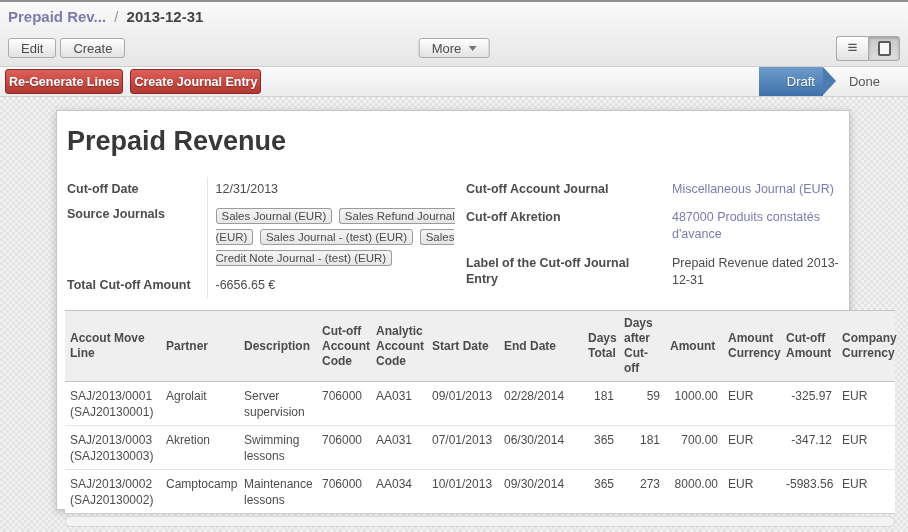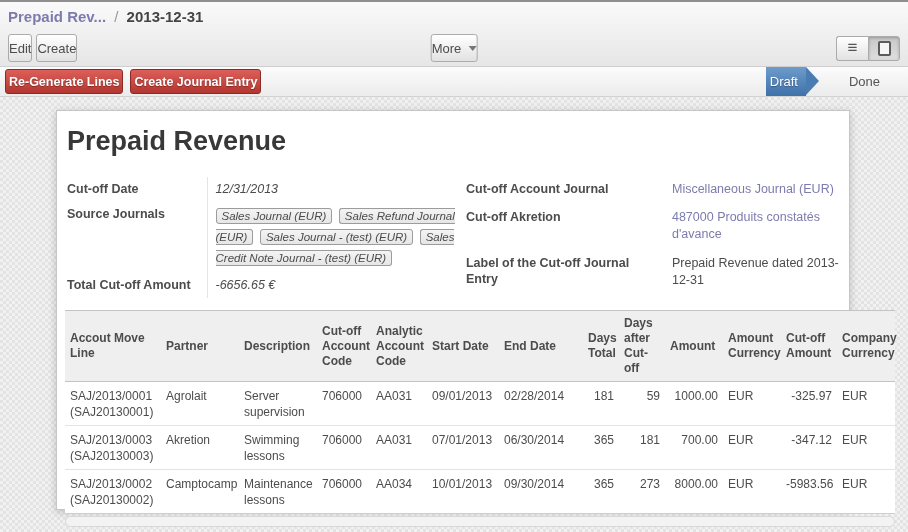--- a/index.html
+++ b/index.html
@@ -18,21 +18,21 @@
   .breadcrumb-row { height: 28px; padding: 6px 8px 0 8px; font-size: 15px; font-weight: bold; white-space: nowrap; }
   .bc-parent { color: #7c7bad; cursor: pointer; }
   .bc-sep { color: #999; font-weight: normal; padding: 0 4px; }
   .bc-current { color: #444; }
 
   .toolbar-row { height: 36px; display: flex; align-items: center; padding: 0 8px; position: relative; }
   .btn {
     display: inline-flex; align-items: center; justify-content: center;
     background: linear-gradient(#ffffff, #e2e2e2);
     border: 1px solid #ababab; border-radius: 3px;
-    font-size: 13px; color: #4c4c4c; padding: 3px 0; height: 28px; cursor: pointer;
+    font-size: 13px; color: #4c4c4c; padding: 3px 12px; height: 20px; cursor: pointer;
   }
   .btn + .btn { margin-left: 4px; }
   .more-wrap { position: absolute; left: 50%; transform: translateX(-50%); }
   .caret { display: inline-block; width: 0; height: 0; margin-left: 7px;
     border-left: 4px solid transparent; border-right: 4px solid transparent; border-top: 5px solid #777; }
   .view-switcher { margin-left: auto; display: flex; }
   .vs-btn { width: 32px; height: 25px; border: 1px solid #ababab; background: linear-gradient(#ffffff, #e2e2e2);
     display: flex; align-items: center; justify-content: center; cursor: pointer; }
   .vs-btn.first { border-radius: 3px 0 0 3px; border-right: none; }
   .vs-btn.last { border-radius: 0 3px 3px 0; }
@@ -51,21 +51,21 @@
     border: 1px solid #8a2b27; border-radius: 3px;
     color: #fff; font-weight: bold; font-size: 12.5px;
     height: 25px; padding: 3px 3px; text-shadow: 0 1px 1px rgba(0,0,0,.35);
     display: inline-flex; align-items: center; cursor: pointer;
   }
   .btn-danger + .btn-danger { margin-left: 7px; }
   .statusbar { margin-left: auto; display: flex; align-items: center; height: 100%; padding-right: 14px; }
   .st-step { position: relative; height: 29px; line-height: 29px; font-size: 13px; color: #555; padding: 0 14px; }
   .st-step.active {
     background: linear-gradient(#6d9bcb, #3f72a9); color: #fff;
-    padding: 0 8px 0 4px; margin-right: 29px; text-shadow: 0 1px 1px rgba(0,0,0,.3);
+    padding: 0 8px 0 28px; margin-right: 12px; text-shadow: 0 1px 1px rgba(0,0,0,.3);
   }
   .st-step.active::after {
     content: ""; position: absolute; right: -13px; top: 0; z-index: 2;
     border-top: 14.5px solid transparent; border-bottom: 14.5px solid transparent;
     border-left: 13px solid #4a7cb1;
   }
 
   
   .page {
     position: relative; height: 437px;
@@ -92,21 +92,21 @@
   .field-label {
     display: table-cell; font-size: 12.5px; font-weight: bold; color: #4c4c4c;
     padding: 4px 6px 4px 0; vertical-align: top; line-height: 16px;
   }
   .group-left .field-label { width: 140px; }
   .group-right .field-label { width: 198px; }
   .field-value {
     display: table-cell; font-size: 12.5px; color: #4c4c4c;
     padding: 4px 0 4px 8px; vertical-align: top; line-height: 17px;
   }
-  .group-left .field-value { border-left: 1px solid #e4e4e4; font-style: italic; }
+  .group-left .field-value { border-left: 1px solid #e4e4e4; }
   .link { color: #7c7bad; cursor: pointer; }
 
   .tags-box { line-height: 21px; margin-top: 42px; }
   .tag {
     display: inline; font-size: 11.5px; color: #4c4c4c;
     background: linear-gradient(#f4f4f4, #e6e6e6);
     border: 1px solid #9c9c9c; border-radius: 3px;
     padding: 1px 5px; margin-right: 3px;
   }
 

